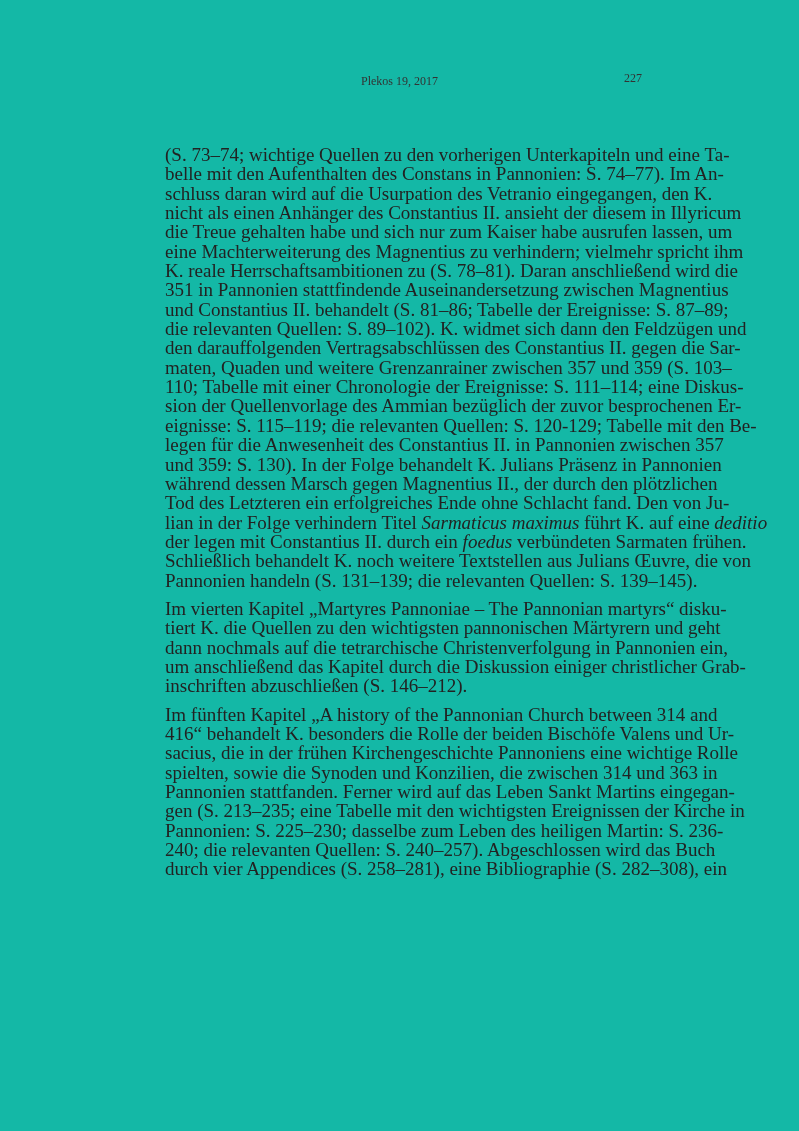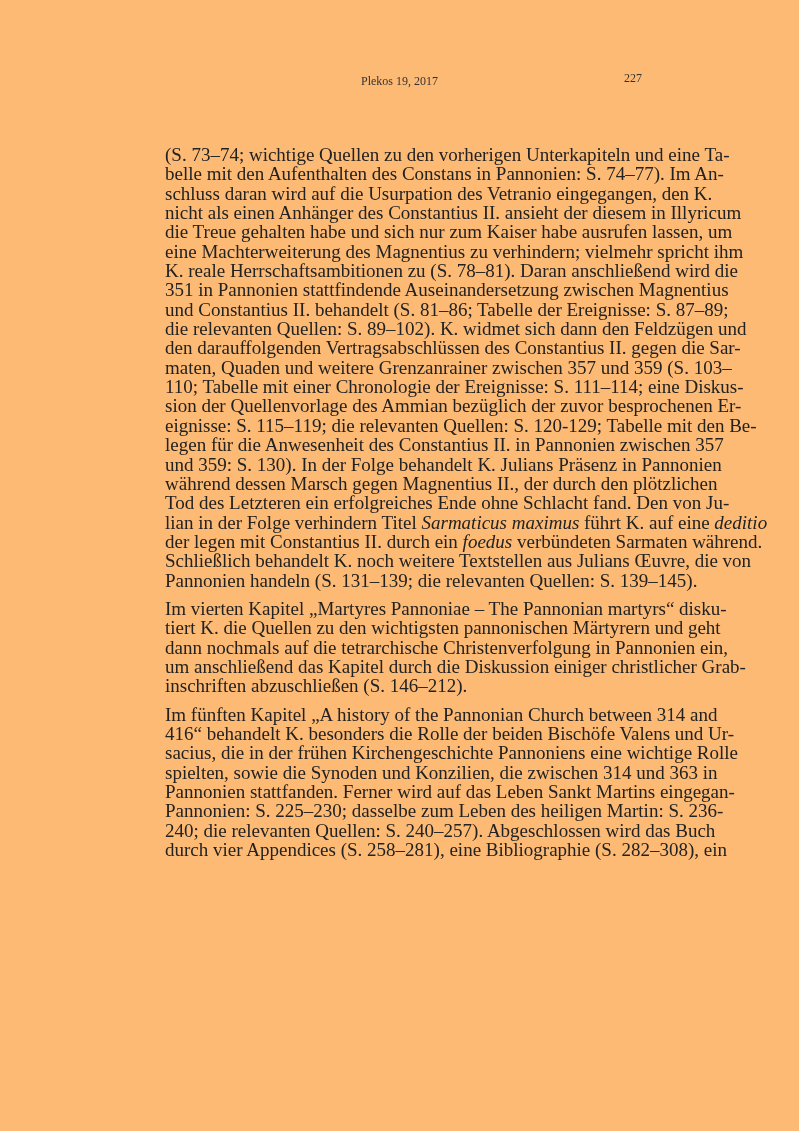--- a/index.html
+++ b/index.html
@@ -1,17 +1,17 @@
 <!DOCTYPE html>
 <html><head>
 <meta charset="utf-8">
 <style>
   html, body { margin:0; padding:0; background:#ffffff; }
   body { width:799px; height:1131px; position:relative; overflow:hidden; }
-  .page { position:absolute; left:0; top:0; width:799px; height:1131px; background:#fdba74; }
+  .page { position:absolute; left:0; top:0; width:799px; height:1131px; background:#14b8a6; }
   .running-head {
     position:absolute; top:74px; left:0; width:799px; text-align:center;
     font-family:"Liberation Serif", serif; font-size:12px; color:#333;
   }
   .page-number {
     position:absolute; top:71px; left:612px; width:30px; text-align:right;
     font-family:"Liberation Serif", serif; font-size:12px; color:#333;
   }
   .body-text {
     position:absolute; left:165px; top:145px; width:476px;
@@ -46,37 +46,38 @@
       <span class="ln">den darauffolgenden Vertragsabschlüssen des Constantius II. gegen die Sar-</span>
       <span class="ln">maten, Quaden und weitere Grenzanrainer zwischen 357 und 359 (S. 103–</span>
       <span class="ln">110; Tabelle mit einer Chronologie der Ereignisse: S. 111–114; eine Diskus-</span>
       <span class="ln">sion der Quellenvorlage des Ammian bezüglich der zuvor besprochenen Er-</span>
       <span class="ln">eignisse: S. 115–119; die relevanten Quellen: S. 120-129; Tabelle mit den Be-</span>
       <span class="ln">legen für die Anwesenheit des Constantius II. in Pannonien zwischen 357</span>
       <span class="ln">und 359: S. 130). In der Folge behandelt K. Julians Präsenz in Pannonien</span>
       <span class="ln">während dessen Marsch gegen Magnentius II., der durch den plötzlichen</span>
       <span class="ln">Tod des Letzteren ein erfolgreiches Ende ohne Schlacht fand. Den von Ju-</span>
       <span class="ln"><span>lian in der Folge verhindern Titel </span><em>Sarmaticus maximus</em><span> führt K. auf eine </span><em>deditio</em></span>
-      <span class="ln"><span>der legen mit Constantius II. durch ein </span><em>foedus</em><span> verbündeten Sarmaten während.</span></span>
+      <span class="ln"><span>der legen mit Constantius II. durch ein </span><em>foedus</em><span> verbündeten Sarmaten frühen.</span></span>
       <span class="ln">Schließlich behandelt K. noch weitere Textstellen aus Julians Œuvre, die von</span>
       <span class="ln last">Pannonien handeln (S. 131–139; die relevanten Quellen: S. 139–145).</span>
     </p>
 
     <p class="para">
       <span class="ln">Im vierten Kapitel „Martyres Pannoniae – The Pannonian martyrs“ disku-</span>
       <span class="ln">tiert K. die Quellen zu den wichtigsten pannonischen Märtyrern und geht</span>
       <span class="ln">dann nochmals auf die tetrarchische Christenverfolgung in Pannonien ein,</span>
       <span class="ln">um anschließend das Kapitel durch die Diskussion einiger christlicher Grab-</span>
       <span class="ln last">inschriften abzuschließen (S. 146–212).</span>
     </p>
 
     <p class="para">
       <span class="ln">Im fünften Kapitel „A history of the Pannonian Church between 314 and</span>
       <span class="ln">416“ behandelt K. besonders die Rolle der beiden Bischöfe Valens und Ur-</span>
       <span class="ln">sacius, die in der frühen Kirchengeschichte Pannoniens eine wichtige Rolle</span>
       <span class="ln">spielten, sowie die Synoden und Konzilien, die zwischen 314 und 363 in</span>
       <span class="ln">Pannonien stattfanden. Ferner wird auf das Leben Sankt Martins eingegan-</span>
+      <span class="ln">gen (S. 213–235; eine Tabelle mit den wichtigsten Ereignissen der Kirche in</span>
       <span class="ln">Pannonien: S. 225–230;  dasselbe zum Leben des heiligen Martin: S. 236-</span>
       <span class="ln">240; die relevanten Quellen: S. 240–257). Abgeschlossen wird das Buch</span>
       <span class="ln">durch vier Appendices (S. 258–281), eine Bibliographie (S. 282–308), ein</span>
     </p>
   </div>
 </div>
 
 </body></html>

